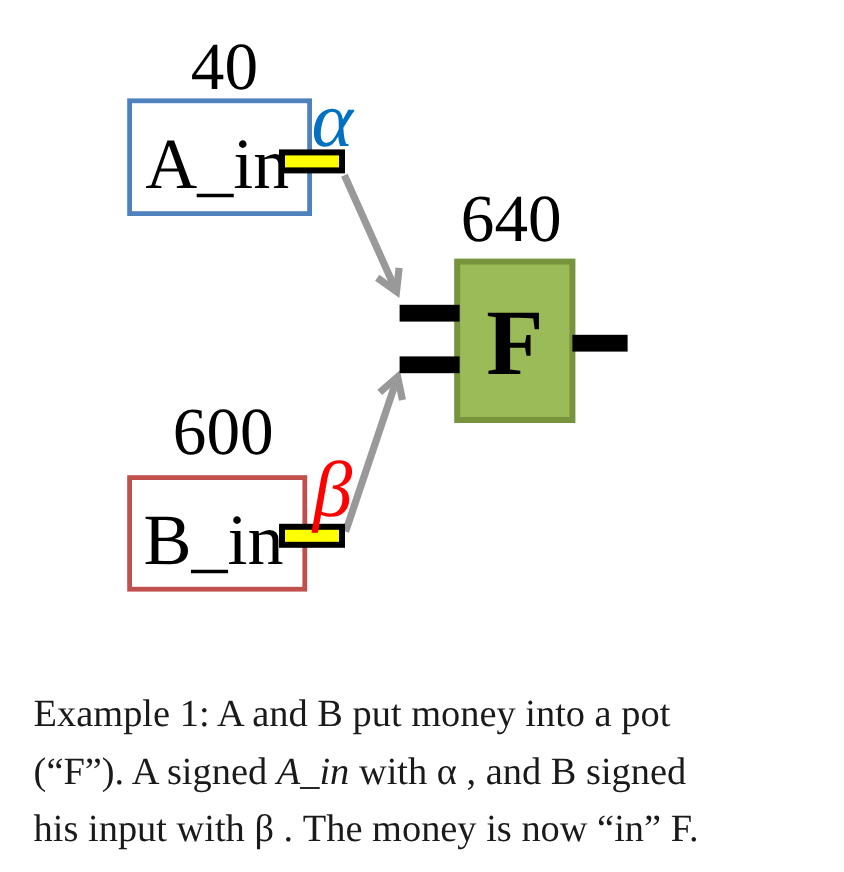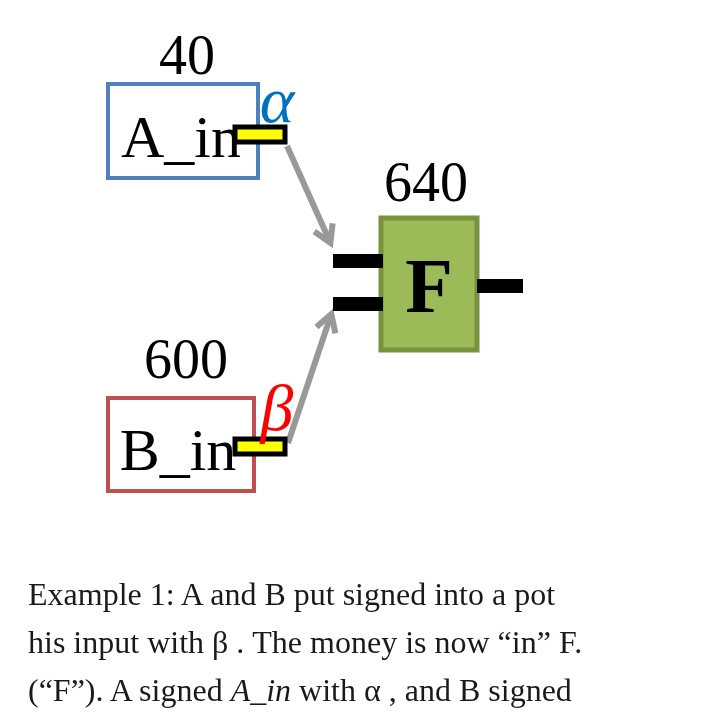--- a/index.html
+++ b/index.html
@@ -53,16 +53,16 @@
 
   <text x="426" y="201" text-anchor="middle" class="amount-label">640</text>
   <rect x="381" y="218" width="96" height="132" stroke-width="5" fill="#9BBB59" stroke="#77933C"></rect>
   <text x="429" y="312" text-anchor="middle" class="pot-label">F</text>
   <rect x="333" y="254" width="50" height="14" fill="#000000"></rect>
   <rect x="333" y="297" width="50" height="14" fill="#000000"></rect>
   <rect x="477" y="279" width="46" height="14" fill="#000000"></rect>
 </svg>
 
 <div class="caption">
-  <div class="line"><span class="bold">Example 1:</span><span> A and B put signed into a pot</span></div>
+  <div class="line"><span class="bold">Example 1:</span><span> A and B put money into a pot</span></div>
+  <div class="line"><span>(“F”). A signed </span><span class="italic">A_in</span><span> with α , and B signed</span></div>
   <div class="line"><span>his input with β . The money is now “in” F.</span></div>
-  <div class="line"><span>(“F”). A signed </span><span class="italic">A_in</span><span> with α , and B signed</span></div>
 </div>
 
 </body></html>

